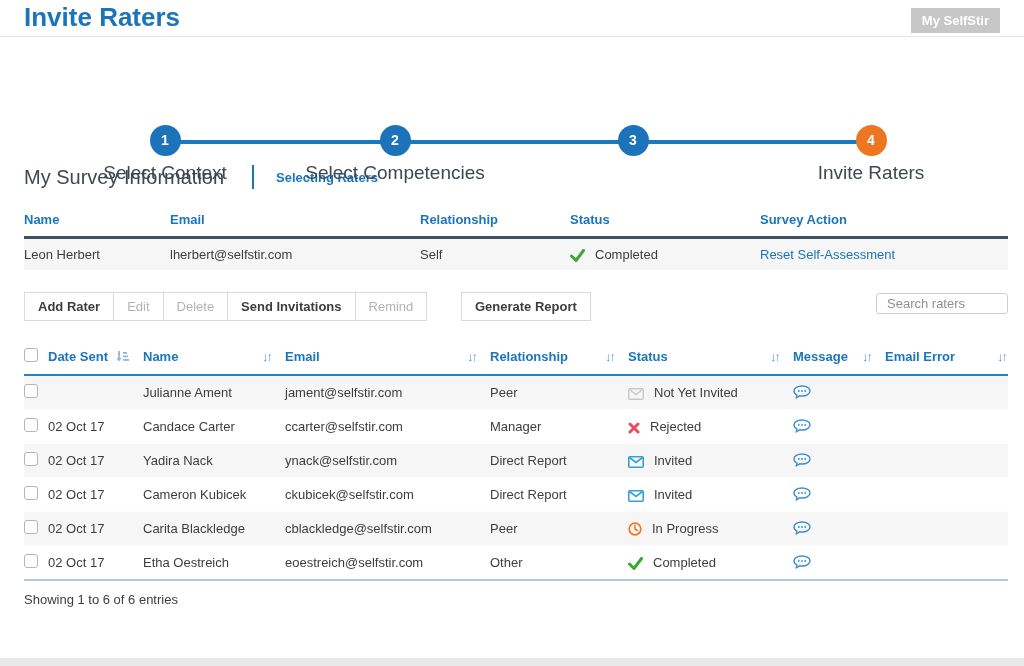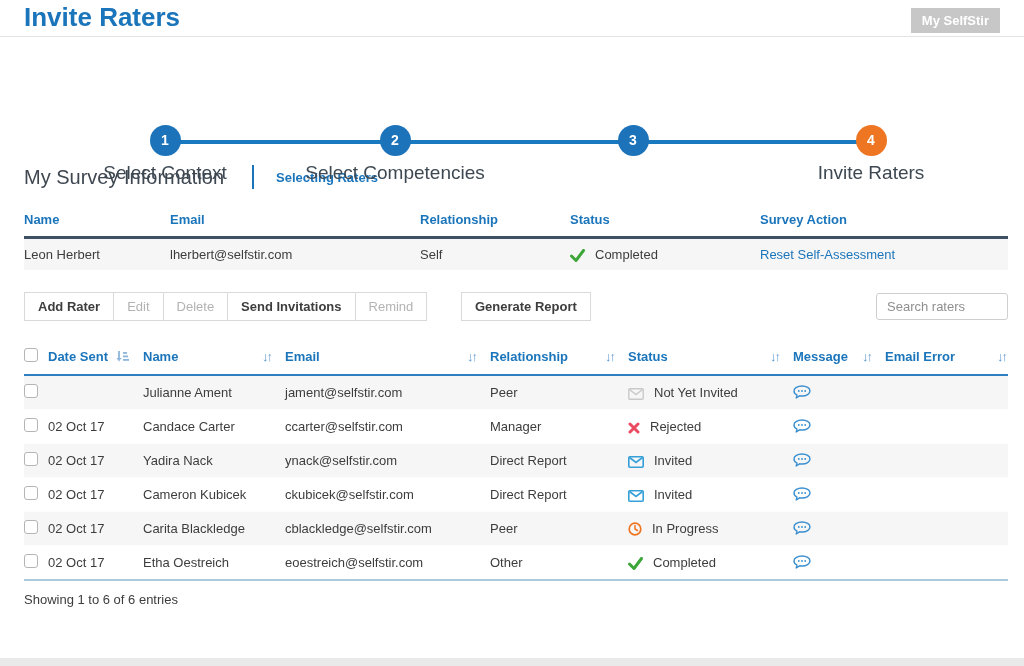--- a/index.html
+++ b/index.html
@@ -68,21 +68,21 @@
   .btn {
     height:29px; padding:0 13px; background:#fff; border:1px solid #d9d9d9;
     font-family:"Liberation Sans", sans-serif; font-size:13px; color:#3d3d3d;
     font-weight:bold; cursor:pointer;
   }
   .btn-group .btn { margin-left:-1px; }
   .btn-group .btn:first-child { margin-left:0; }
   .btn.disabled { color:#b3b3b3; font-weight:normal; }
   .btn.standalone { margin-left:30px; }
   .search-input {
-    position:absolute; right:0; top:1px; width:132px; height:27px;
+    position:absolute; right:0; top:1px; width:132px; height:21px;
     border:1px solid #cfcfcf; border-radius:3px; padding:0 10px;
     font-family:"Liberation Sans", sans-serif; font-size:13px; color:#3d3d3d;
   }
   .search-input::placeholder { color:#8f8f8f; }
 
   .entries-footer { margin:11px 0 0 24px; font-size:13px; color:#3d3d3d; }
 
   svg { display:block; }
 </style>
 </head>

